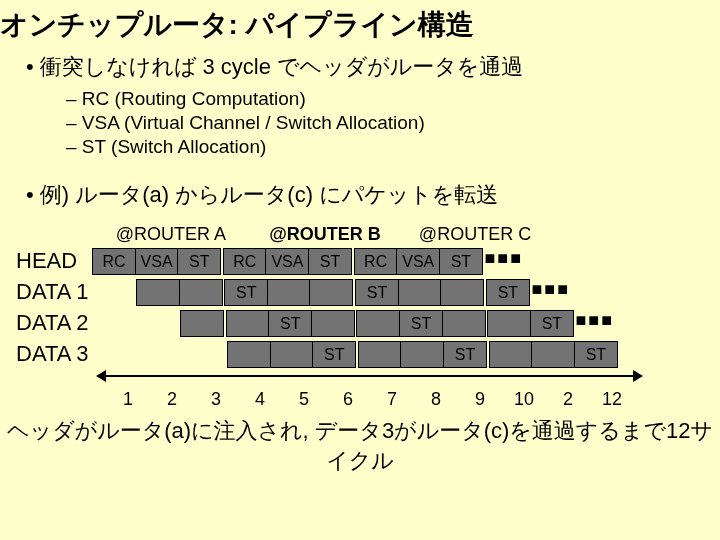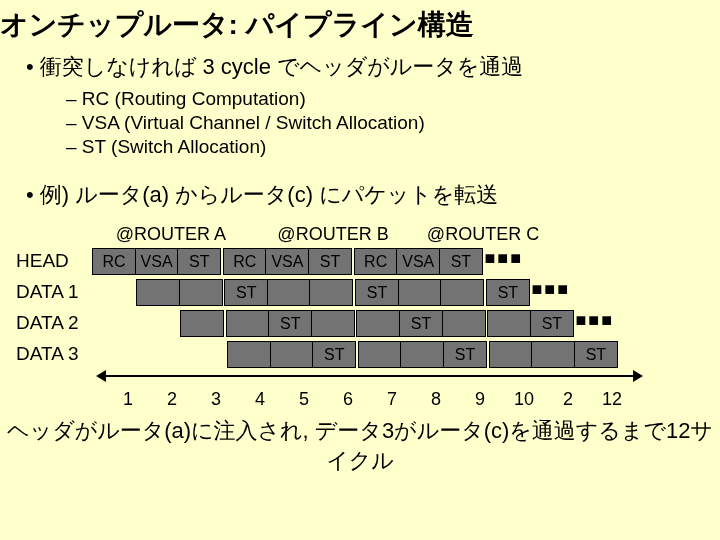--- a/index.html
+++ b/index.html
@@ -36,33 +36,33 @@
     padding-left: 14px;
   }
   .router-labels {
     display: flex;
     margin-left: 92px;
     font-size: 18px;
     gap: 20px;
   }
   .router-labels div { text-align: center; }
   .rl-a { width: 130px; }
-  .rl-b { width: 130px; margin-left: 12px; }
+  .rl-b { width: 130px; margin-left: 4px; font-weight: bold; }
   .rl-c { width: 130px; margin-left: 0px; }
 
   .grid-area { position: relative; }
   .row {
     display: flex;
     align-items: center;
     height: 30px;
     margin-top: 1px;
   }
   .rowlabel {
     width: 78px;
-    font-size: 19px;
+    font-size: 22px;
     text-align: left;
     padding-left: 2px;
   }
   .cells { display: flex; }
   .cell, .spacer {
     width: 44px;
     height: 27px;
     line-height: 25px;
     text-align: center;
     font-size: 16px;

